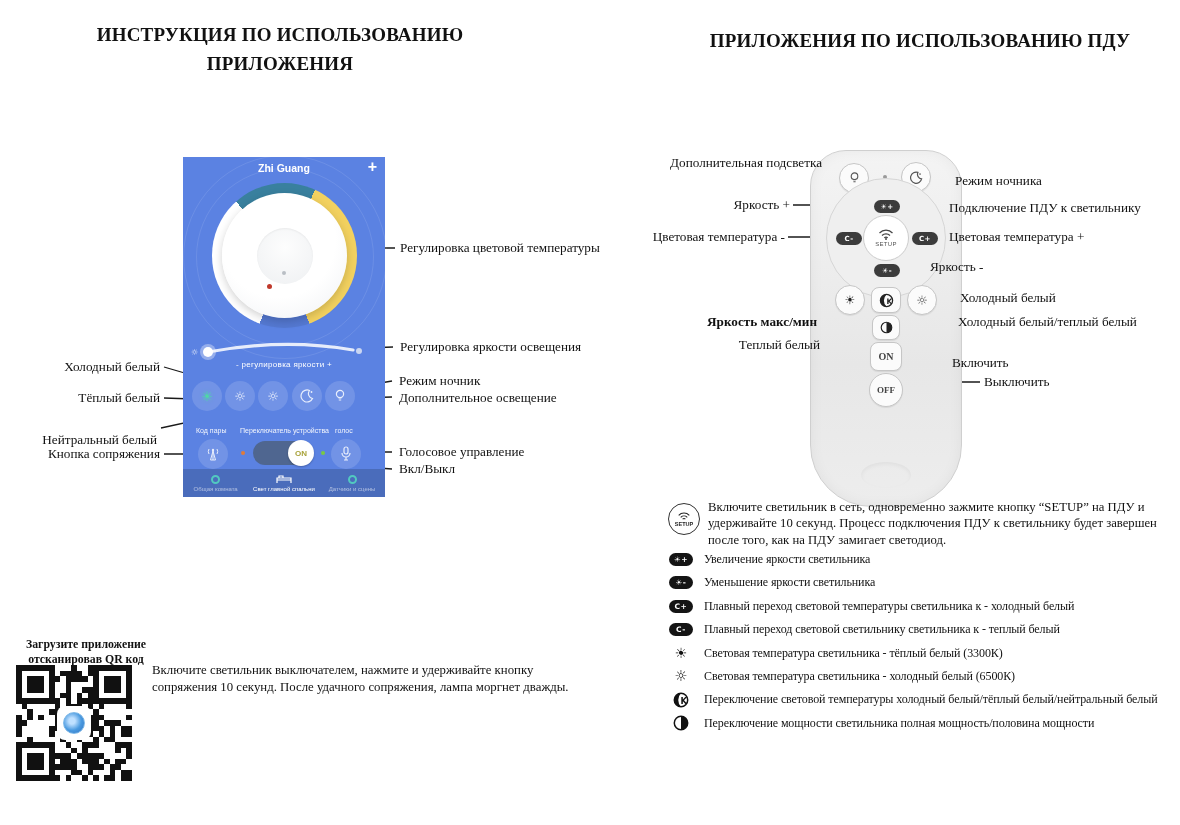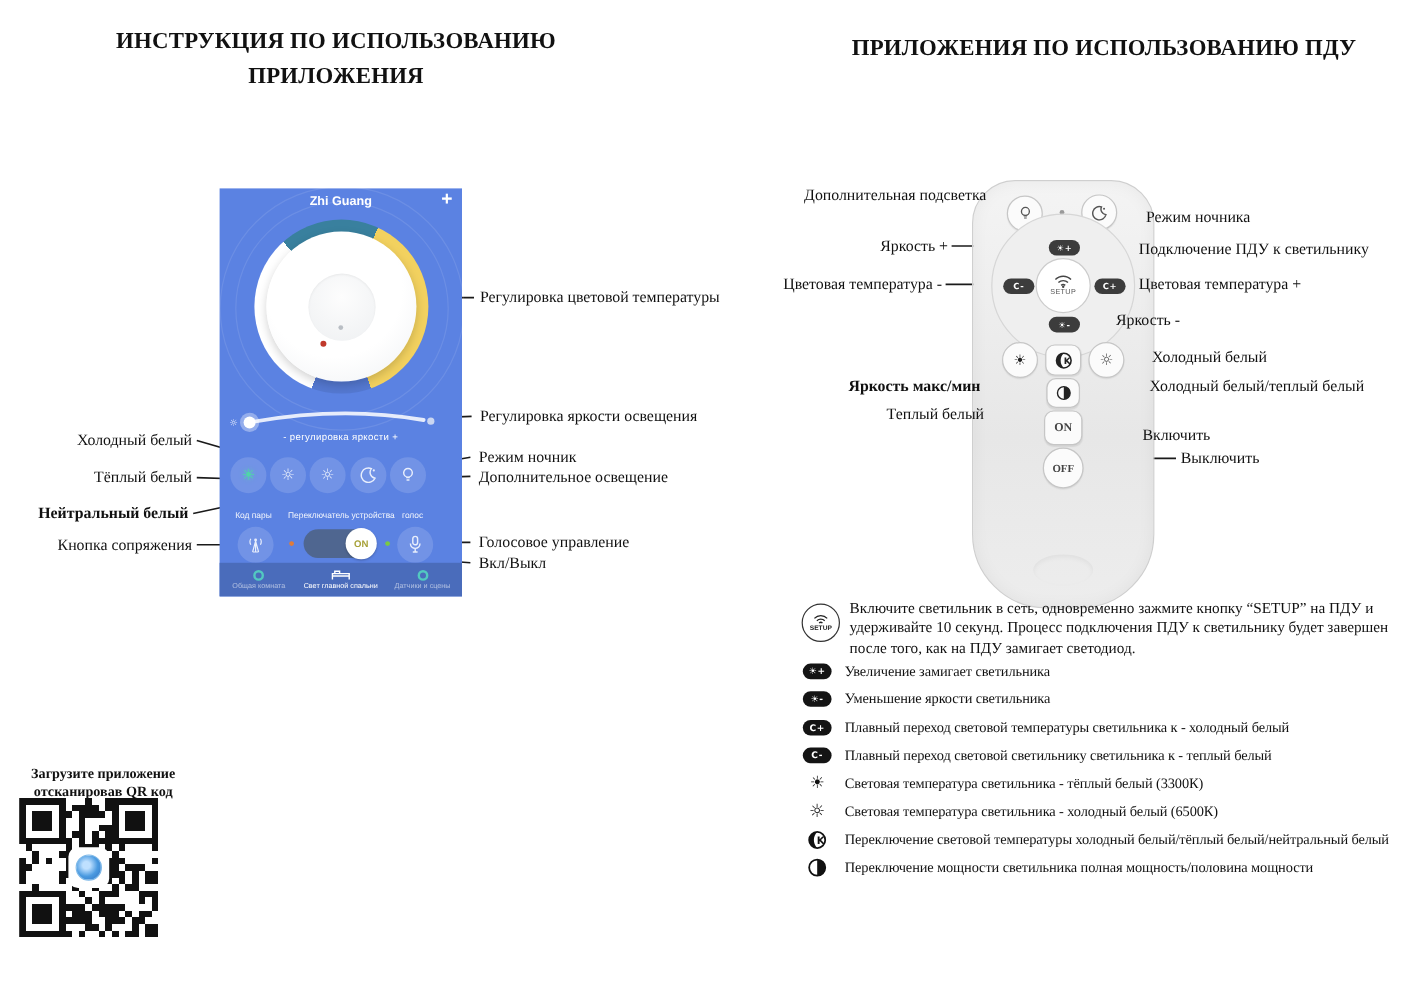--- a/index.html
+++ b/index.html
@@ -225,21 +225,21 @@
   </div>
 
   <div class="co" style="left:400px;top:241px;">Регулировка цветовой температуры</div>
   <div class="co" style="left:400px;top:340px;">Регулировка яркости освещения</div>
   <div class="co" style="left:399px;top:374px;">Режим ночник</div>
   <div class="co" style="left:399px;top:391px;">Дополнительное освещение</div>
   <div class="co" style="left:399px;top:445px;">Голосовое управление</div>
   <div class="co" style="left:399px;top:462px;">Вкл/Выкл</div>
   <div class="co r" style="left:30px;top:360px;width:130px;">Холодный белый</div>
   <div class="co r" style="left:30px;top:391px;width:130px;">Тёплый белый</div>
-  <div class="co r" style="left:20px;top:421px;width:137px;font-weight:bold;">Нейтральный белый</div>
+  <div class="co r" style="left:20px;top:433px;width:137px;">Нейтральный белый</div>
   <div class="co r" style="left:25px;top:447px;width:135px;">Кнопка сопряжения</div>
 
   <div class="remote">
     <div class="rbtn round" style="left:28px;top:12px;width:30px;height:30px;">
       <svg width="11" height="14" viewBox="0 0 12 14">
         <circle cx="6" cy="5" r="3.6" fill="none" stroke="#555" stroke-width="1.2"></circle>
         <path d="M4.5,9 h3 M4.8,11 h2.4" stroke="#555" stroke-width="1.1"></path>
       </svg>
     </div>
     <div class="led"></div>
@@ -305,21 +305,21 @@
     </svg>
     <span class="t">SETUP</span>
   </div>
   <div class="setup-note">Включите светильник в сеть, одновременно зажмите кнопку “SETUP” на ПДУ и удерживайте 10 секунд. Процесс подключения ПДУ к светильнику будет завершен после того, как на ПДУ замигает светодиод.</div>
 
   <div class="legend">
     <div class="lg-row">
       <span class="lg-icon">
           <span class="lg-pill">☀+</span>
         </span>
-      <span class="lg-label">Увеличение замигает светильника</span>
+      <span class="lg-label">Увеличение яркости светильника</span>
     </div>
     <div class="lg-row">
       <span class="lg-icon">
           <span class="lg-pill">☀-</span>
         </span>
       <span class="lg-label">Уменьшение яркости светильника</span>
     </div>
     <div class="lg-row">
       <span class="lg-icon">
           <span class="lg-pill">C+</span>
@@ -374,15 +374,16 @@
         <path d="M55,0h5.5v5.5h-5.5zM71.5,0h5.5v5.5h-5.5zM44,5.5h5.5v5.5h-5.5zM49.5,5.5h5.5v5.5h-5.5zM55,5.5h5.5v5.5h-5.5zM60.5,5.5h5.5v5.5h-5.5zM71.5,5.5h5.5v5.5h-5.5zM38.5,11h5.5v5.5h-5.5zM49.5,11h5.5v5.5h-5.5zM55,11h5.5v5.5h-5.5zM60.5,11h5.5v5.5h-5.5zM66,11h5.5v5.5h-5.5zM49.5,16.5h5.5v5.5h-5.5zM49.5,22h5.5v5.5h-5.5zM66,22h5.5v5.5h-5.5zM71.5,22h5.5v5.5h-5.5zM44,27.5h5.5v5.5h-5.5zM49.5,27.5h5.5v5.5h-5.5zM60.5,27.5h5.5v5.5h-5.5zM71.5,27.5h5.5v5.5h-5.5zM38.5,33h5.5v5.5h-5.5zM49.5,33h5.5v5.5h-5.5zM60.5,33h5.5v5.5h-5.5zM66,33h5.5v5.5h-5.5zM71.5,33h5.5v5.5h-5.5zM5.5,38.5h5.5v5.5h-5.5zM38.5,38.5h5.5v5.5h-5.5zM49.5,38.5h5.5v5.5h-5.5zM55,38.5h5.5v5.5h-5.5zM60.5,38.5h5.5v5.5h-5.5zM71.5,38.5h5.5v5.5h-5.5zM82.5,38.5h5.5v5.5h-5.5zM110,38.5h5.5v5.5h-5.5zM11,44h5.5v5.5h-5.5zM33,44h5.5v5.5h-5.5zM38.5,44h5.5v5.5h-5.5zM77,44h5.5v5.5h-5.5zM0,49.5h5.5v5.5h-5.5zM11,49.5h5.5v5.5h-5.5zM22,49.5h5.5v5.5h-5.5zM38.5,49.5h5.5v5.5h-5.5zM71.5,49.5h5.5v5.5h-5.5zM77,49.5h5.5v5.5h-5.5zM82.5,49.5h5.5v5.5h-5.5zM110,49.5h5.5v5.5h-5.5zM0,55h5.5v5.5h-5.5zM5.5,55h5.5v5.5h-5.5zM38.5,55h5.5v5.5h-5.5zM71.5,55h5.5v5.5h-5.5zM77,55h5.5v5.5h-5.5zM88,55h5.5v5.5h-5.5zM93.5,55h5.5v5.5h-5.5zM99,55h5.5v5.5h-5.5zM0,60.5h5.5v5.5h-5.5zM33,60.5h5.5v5.5h-5.5zM38.5,60.5h5.5v5.5h-5.5zM71.5,60.5h5.5v5.5h-5.5zM77,60.5h5.5v5.5h-5.5zM82.5,60.5h5.5v5.5h-5.5zM93.5,60.5h5.5v5.5h-5.5zM104.5,60.5h5.5v5.5h-5.5zM110,60.5h5.5v5.5h-5.5zM0,66h5.5v5.5h-5.5zM33,66h5.5v5.5h-5.5zM71.5,66h5.5v5.5h-5.5zM82.5,66h5.5v5.5h-5.5zM93.5,66h5.5v5.5h-5.5zM104.5,66h5.5v5.5h-5.5zM110,66h5.5v5.5h-5.5zM11,71.5h5.5v5.5h-5.5zM44,71.5h5.5v5.5h-5.5zM60.5,71.5h5.5v5.5h-5.5zM77,71.5h5.5v5.5h-5.5zM88,71.5h5.5v5.5h-5.5zM93.5,71.5h5.5v5.5h-5.5zM49.5,77h5.5v5.5h-5.5zM66,77h5.5v5.5h-5.5zM71.5,77h5.5v5.5h-5.5zM77,77h5.5v5.5h-5.5zM99,77h5.5v5.5h-5.5zM104.5,77h5.5v5.5h-5.5zM110,77h5.5v5.5h-5.5zM55,82.5h5.5v5.5h-5.5zM66,82.5h5.5v5.5h-5.5zM99,82.5h5.5v5.5h-5.5zM110,82.5h5.5v5.5h-5.5zM38.5,88h5.5v5.5h-5.5zM44,88h5.5v5.5h-5.5zM49.5,88h5.5v5.5h-5.5zM60.5,88h5.5v5.5h-5.5zM66,88h5.5v5.5h-5.5zM71.5,88h5.5v5.5h-5.5zM77,88h5.5v5.5h-5.5zM82.5,88h5.5v5.5h-5.5zM110,88h5.5v5.5h-5.5zM44,93.5h5.5v5.5h-5.5zM49.5,93.5h5.5v5.5h-5.5zM55,93.5h5.5v5.5h-5.5zM66,93.5h5.5v5.5h-5.5zM71.5,93.5h5.5v5.5h-5.5zM77,93.5h5.5v5.5h-5.5zM88,93.5h5.5v5.5h-5.5zM99,93.5h5.5v5.5h-5.5zM104.5,93.5h5.5v5.5h-5.5zM38.5,99h5.5v5.5h-5.5zM44,99h5.5v5.5h-5.5zM49.5,99h5.5v5.5h-5.5zM55,99h5.5v5.5h-5.5zM71.5,99h5.5v5.5h-5.5zM77,99h5.5v5.5h-5.5zM82.5,99h5.5v5.5h-5.5zM93.5,99h5.5v5.5h-5.5zM99,99h5.5v5.5h-5.5zM55,104.5h5.5v5.5h-5.5zM60.5,104.5h5.5v5.5h-5.5zM71.5,104.5h5.5v5.5h-5.5zM93.5,104.5h5.5v5.5h-5.5zM104.5,104.5h5.5v5.5h-5.5zM110,104.5h5.5v5.5h-5.5zM38.5,110h5.5v5.5h-5.5zM49.5,110h5.5v5.5h-5.5zM66,110h5.5v5.5h-5.5zM77,110h5.5v5.5h-5.5zM88,110h5.5v5.5h-5.5zM93.5,110h5.5v5.5h-5.5zM104.5,110h5.5v5.5h-5.5zM110,110h5.5v5.5h-5.5z" fill="#111"></path>
         <path d="M0,0h38.5v38.5h-38.5zM5.5,5.5v27.5h27.5v-27.5zM11,11h16.5v16.5h-16.5z" fill="#111" fill-rule="evenodd"></path>
         <path d="M77,0h38.5v38.5h-38.5zM82.5,5.5v27.5h27.5v-27.5zM88,11h16.5v16.5h-16.5z" fill="#111" fill-rule="evenodd"></path>
         <path d="M0,77h38.5v38.5h-38.5zM5.5,82.5v27.5h27.5v-27.5zM11,88h16.5v16.5h-16.5z" fill="#111" fill-rule="evenodd"></path>
       </svg>
     <div class="qr-appicon">
         <div class="swirl"></div>
       </div>
   </div>
   <div class="paras">
+    <p>Включите светильник выключателем, нажмите и удерживайте кнопку сопряжения 10 секунд. После удачного сопряжения, лампа моргнет дважды.</p>
   </div>
 
 </div>
 
 </body></html>

